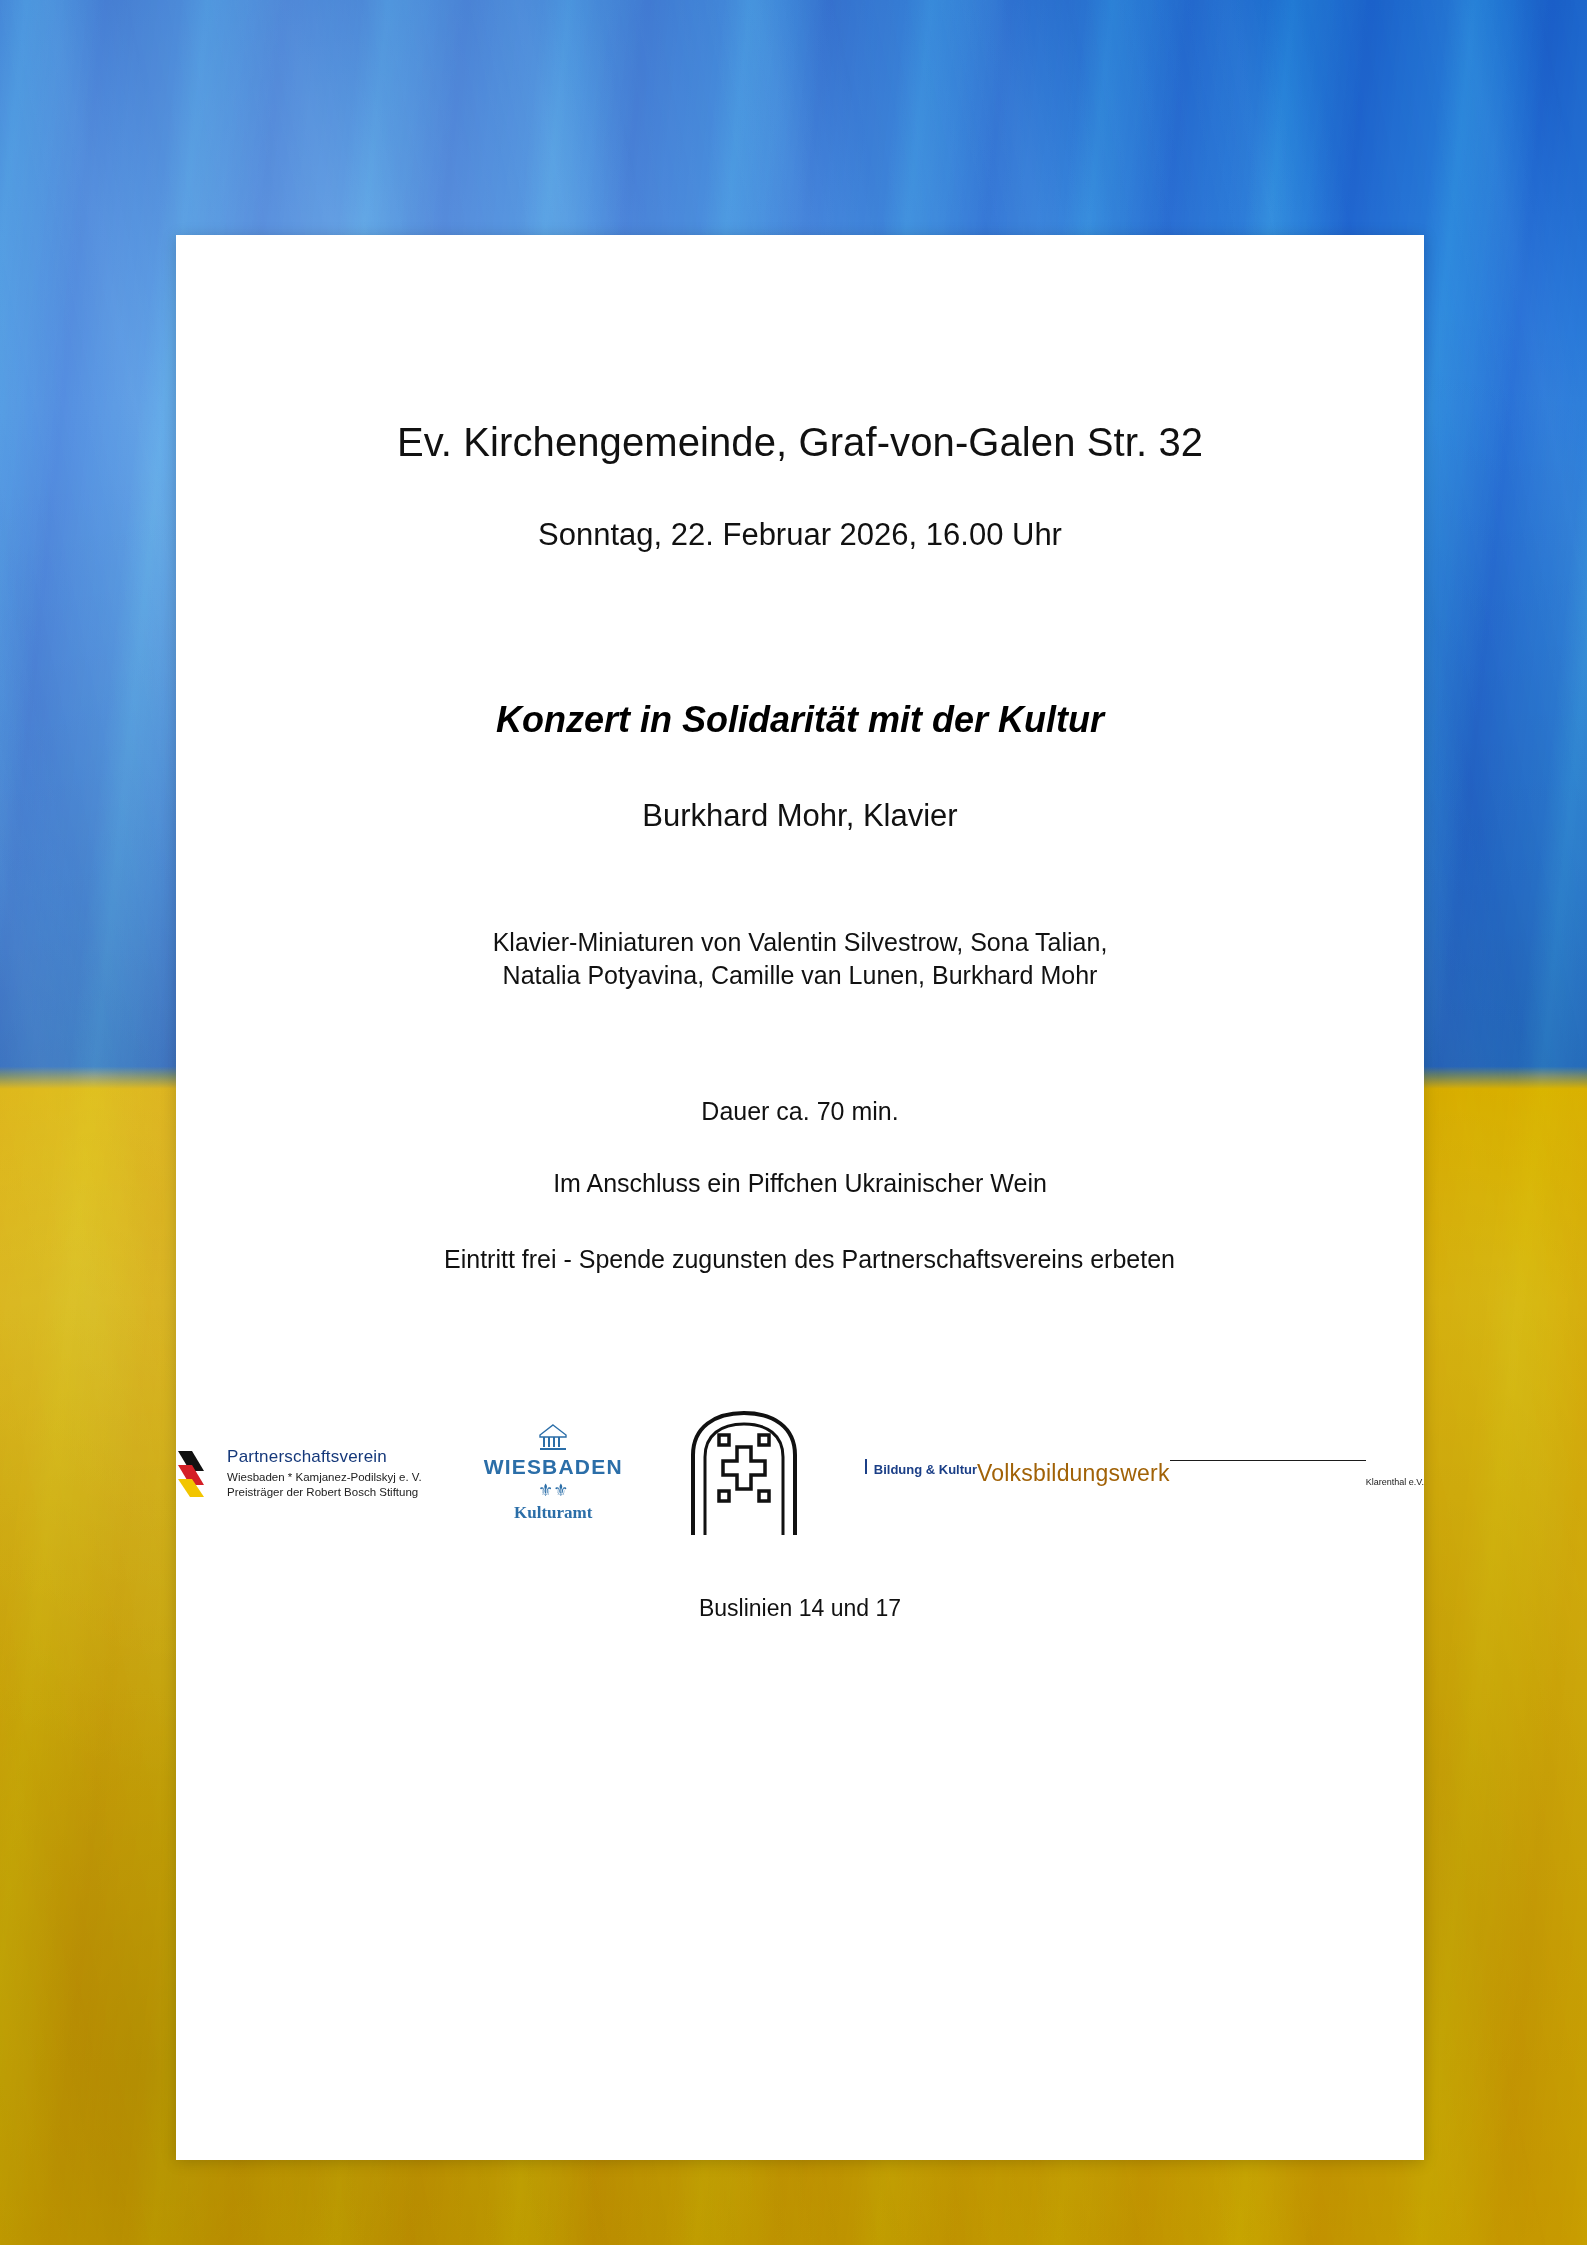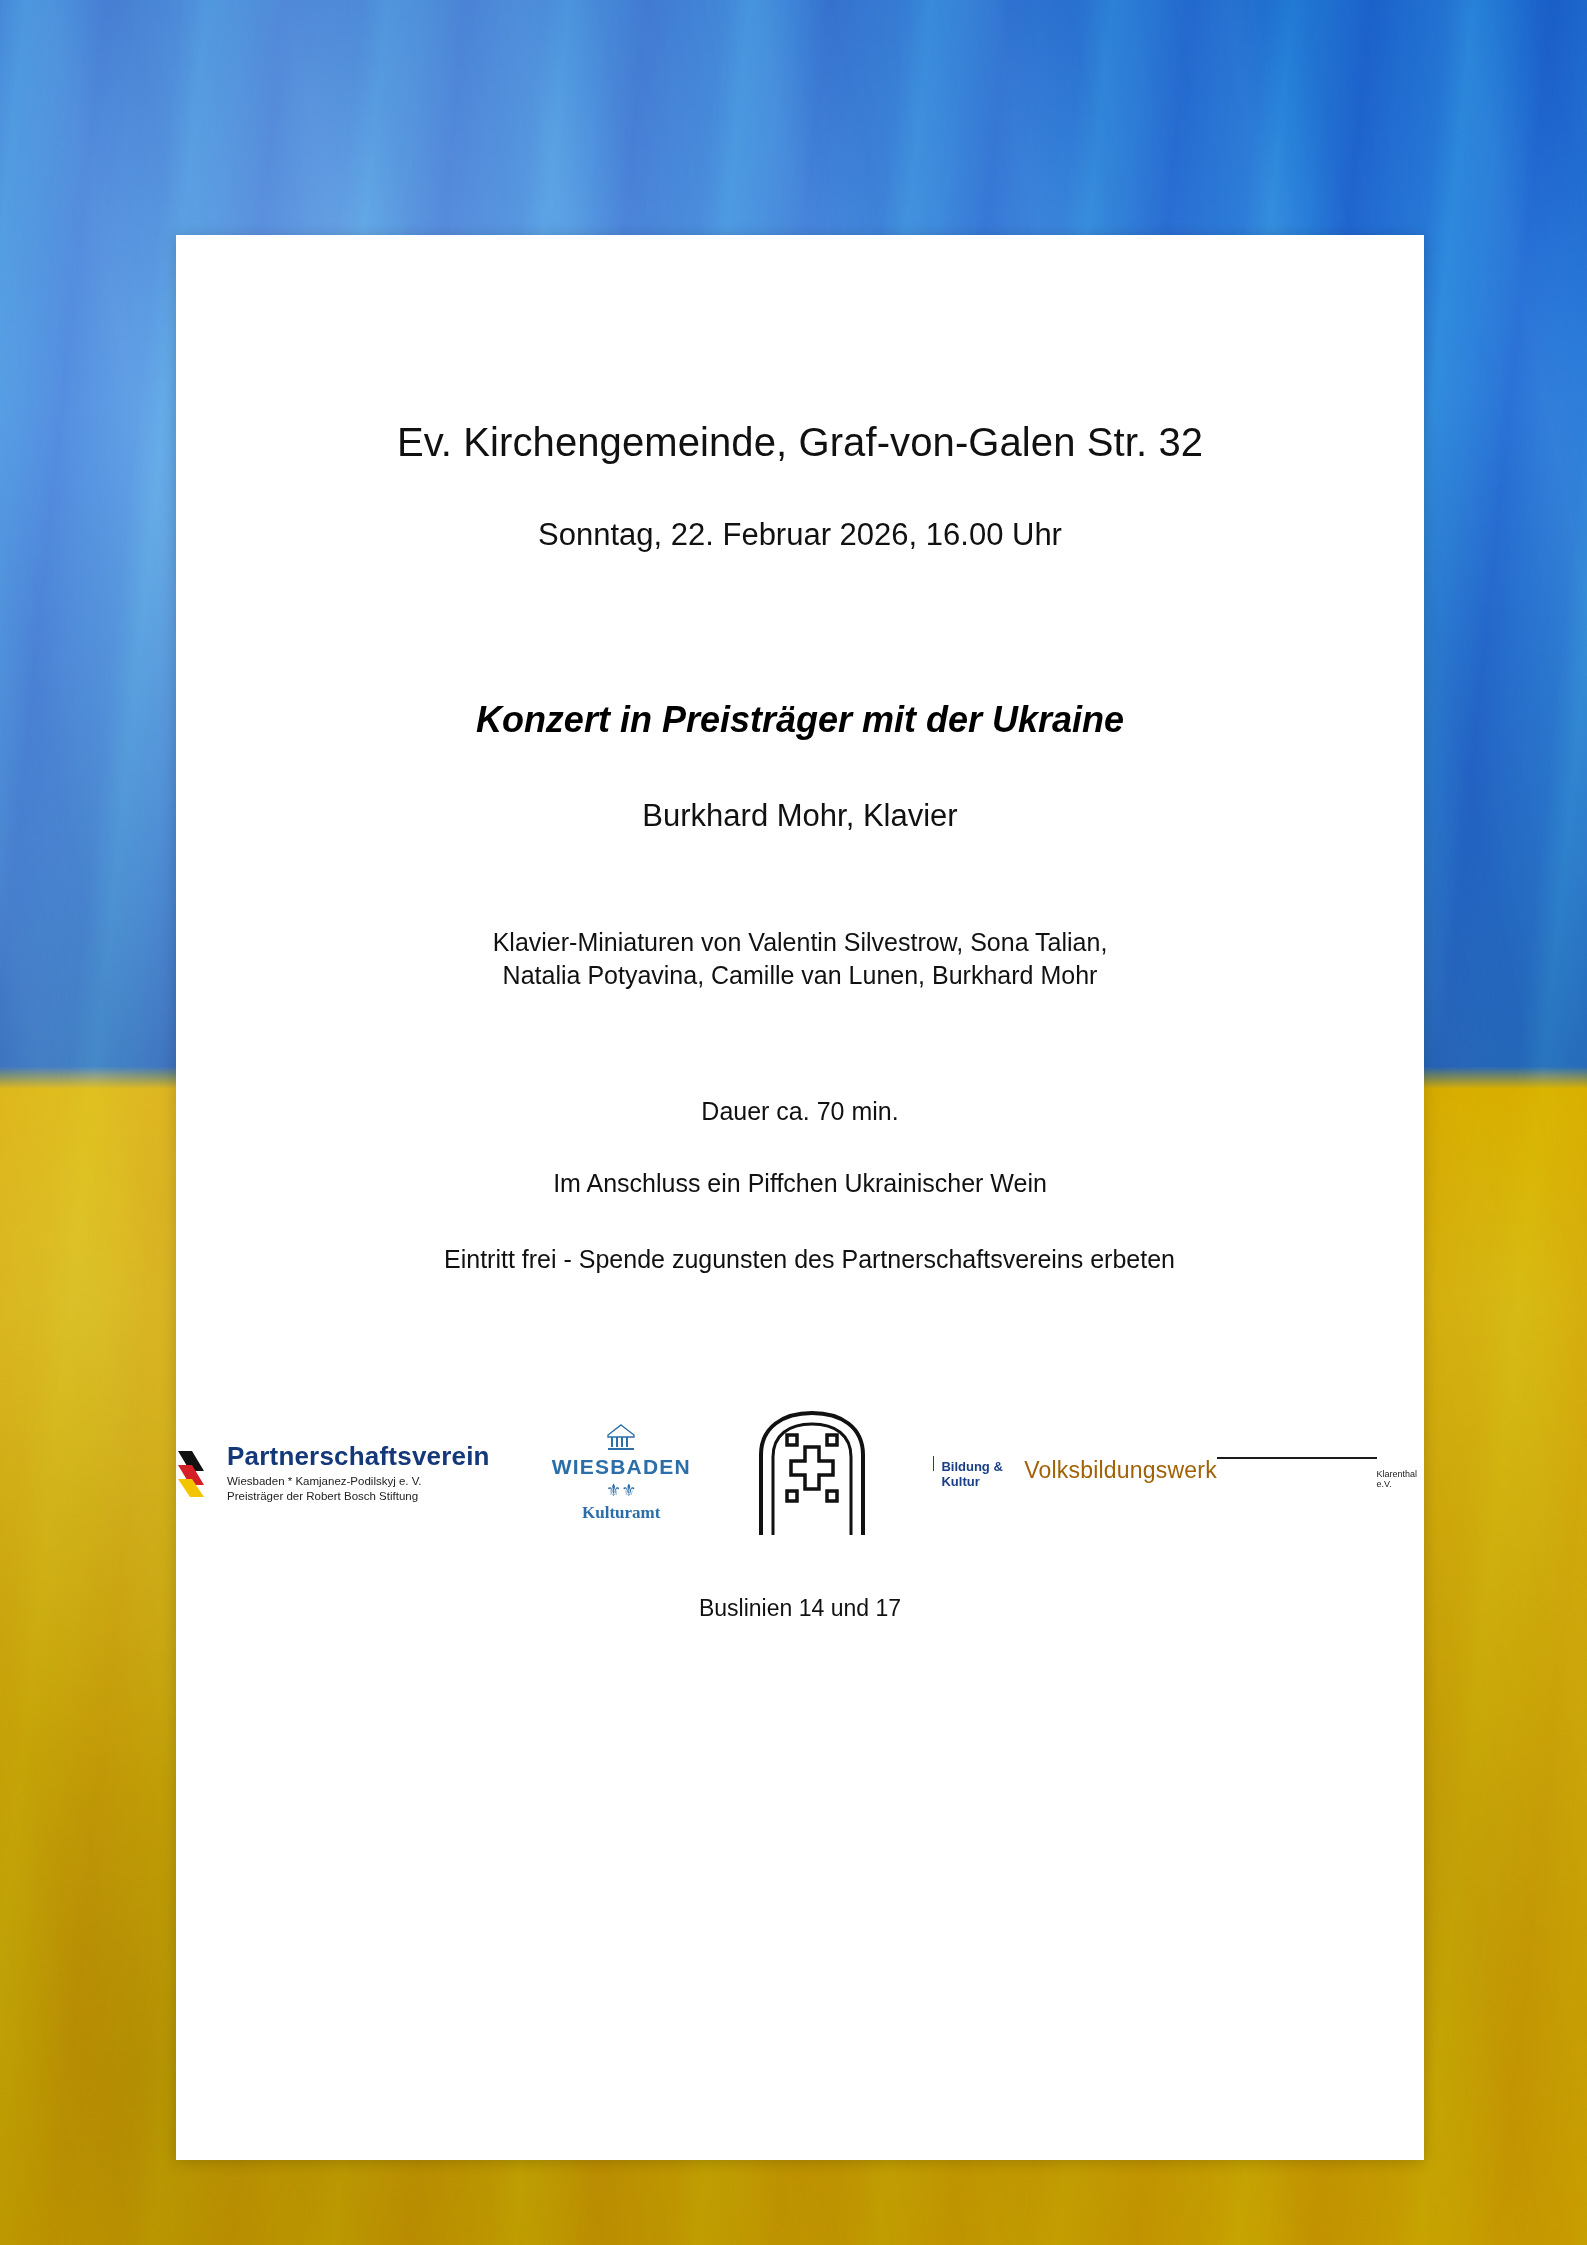--- a/index.html
+++ b/index.html
@@ -135,23 +135,23 @@
     justify-content: center;
     gap: 62px;
   }
   .logo-block { display: flex; align-items: center; justify-content: center; }
 
   
   #logo-pv { gap: 9px; display: flex; align-items: center; }
   #pv-mark { width: 42px; height: 52px; }
   #pv-text { text-align: left; }
   #pv-name {
-    font-size: 26px;
+    font-size: 17px;
     color: #15387a;
-    font-weight: 700;
+    font-weight: 400;
     letter-spacing: 0.2px;
     line-height: 1;
   }
   #pv-sub1 { font-size: 11.5px; color: #222; margin-top: 6px; }
   #pv-sub2 { font-size: 11.5px; color: #222; margin-top: 3px; text-align: left; }
 
   
   #logo-wi { flex-direction: column; align-items: center; }
   #wi-crest { width: 34px; height: 30px; }
   #wi-name {
@@ -210,21 +210,21 @@
   <div id="flag-folds2"></div>
   <div id="flag-vignette"></div>
 </div>
 
 <div id="poster">
 
   <div id="venue" class="center">Ev. Kirchengemeinde, Graf-von-Galen Str. 32</div>
 
   <div id="datetime" class="center">Sonntag, 22. Februar 2026, 16.00 Uhr</div>
 
-  <div id="concert-title" class="center">Konzert in Preisträger mit der Ukraine</div>
+  <div id="concert-title" class="center">Konzert in Solidarität mit der Kultur</div>
 
   <div id="performer" class="center">Burkhard Mohr, Klavier</div>
 
   <div id="program" class="center">
     <div>Klavier-Miniaturen von Valentin Silvestrow, Sona Talian,</div>
     <div>Natalia Potyavina, Camille van Lunen, Burkhard Mohr</div>
   </div>
 
   <div id="duration" class="center">Dauer ca. 70 min.</div>
 

